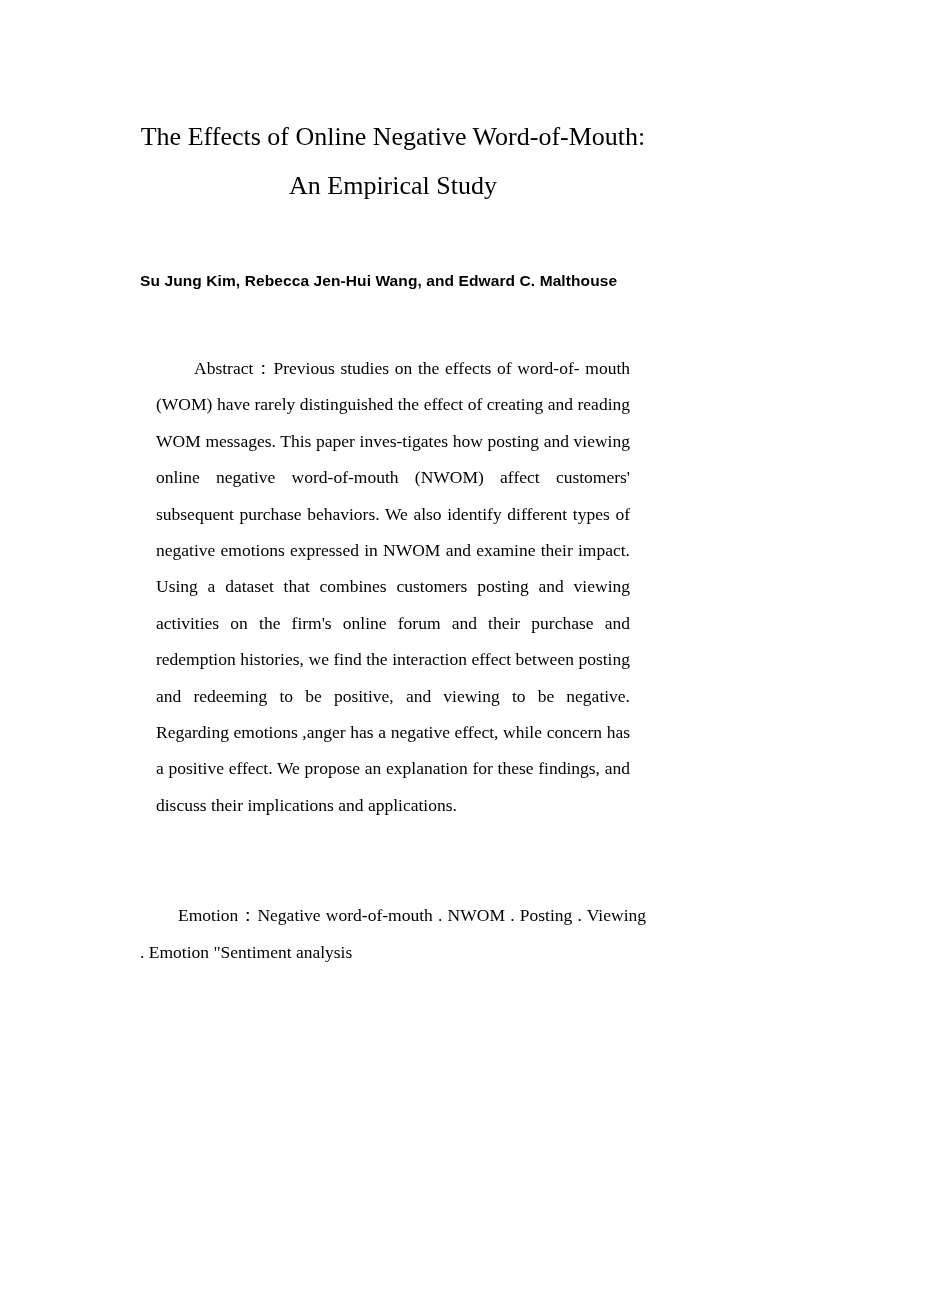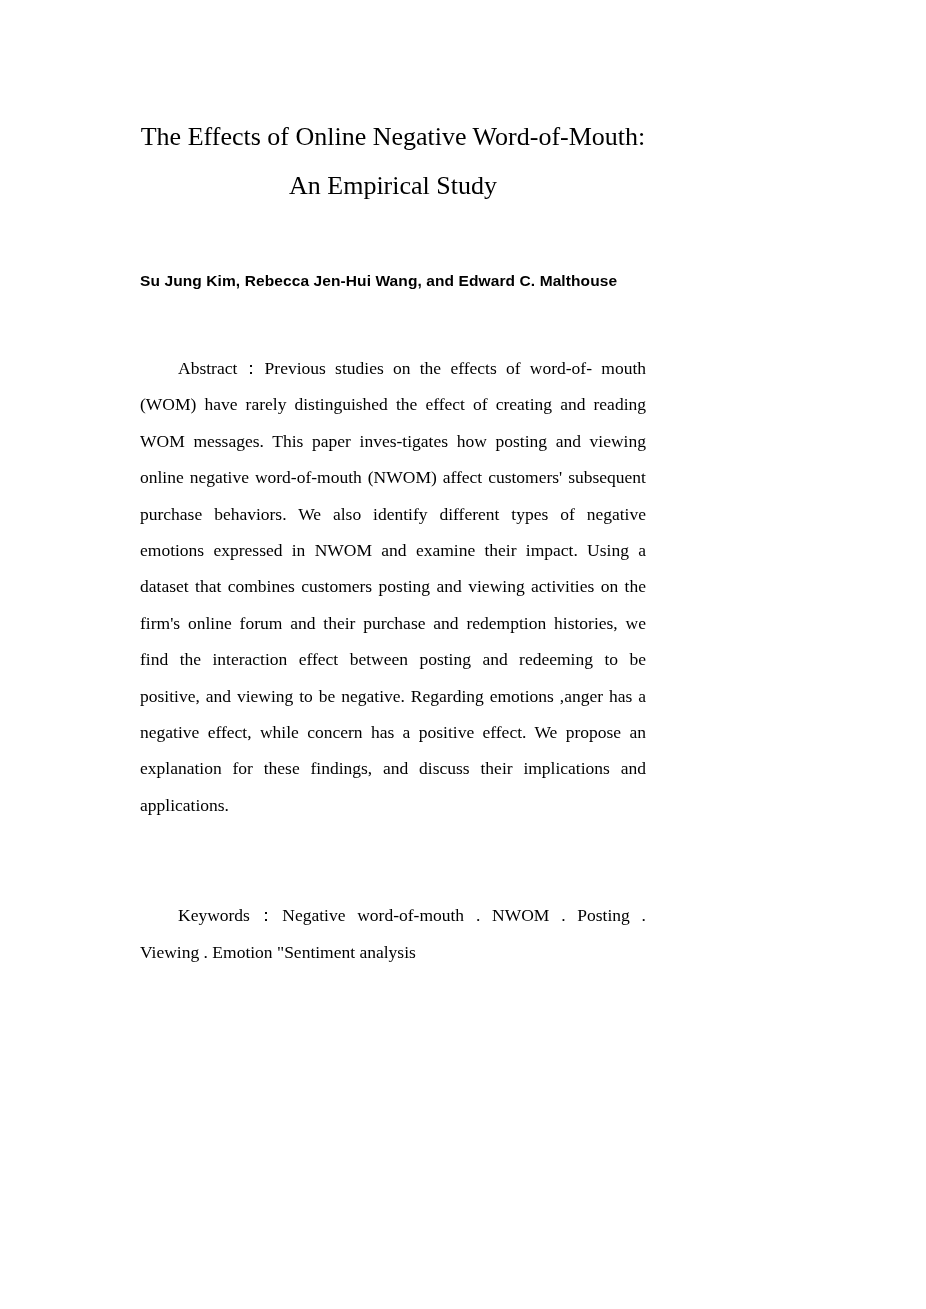--- a/index.html
+++ b/index.html
@@ -32,21 +32,21 @@
   }
   .authors {
     font-family: "Liberation Sans", "DejaVu Sans", sans-serif;
     font-weight: 700;
     font-size: 15.5px;
     text-align: left;
     margin-top: 62px;
     letter-spacing: 0.1px;
   }
   .abstract {
-    margin: 0;
+    margin: 16px;
     margin-top: 60px;
     font-size: 17.5px;
     line-height: 36.4px;
     text-align: justify;
     text-justify: inter-word;
     text-indent: 38px;
   }
   .keywords {
     margin: 0;
     margin-top: 74px;
@@ -64,15 +64,15 @@
 <body>
 
 <div class="page">
 
   <h1 class="title">The Effects of Online Negative Word-of-Mouth: An Empirical Study</h1>
 
   <div class="authors">Su Jung Kim, Rebecca Jen-Hui Wang, and Edward C. Malthouse</div>
 
   <p class="abstract"><span class="label">Abstract：</span><span>Previous studies on the effects of word-of- mouth (WOM) have rarely distinguished the effect of creating and reading WOM messages. This paper inves-tigates how posting and viewing online negative word-of-mouth (NWOM) affect customers' subsequent purchase behaviors. We also identify different types of negative emotions expressed in NWOM and examine their impact. Using a dataset that combines customers posting and viewing activities on the firm's online forum and their purchase and redemption histories, we find the interaction effect between posting and redeeming to be positive, and viewing to be negative. Regarding emotions ,anger has a negative effect, while concern has a positive effect. We propose an explanation for these findings, and discuss their implications and applications.</span></p>
 
-  <p class="keywords"><span class="label">Keywords：</span><span>Negative word-of-mouth . NWOM . Posting . Viewing . Emotion "Sentiment analysis</span></p>
+  <p class="keywords"><span class="label">Emotion：</span><span>Negative word-of-mouth . NWOM . Posting . Viewing . Emotion "Sentiment analysis</span></p>
 
 </div>
 
 </body></html>

